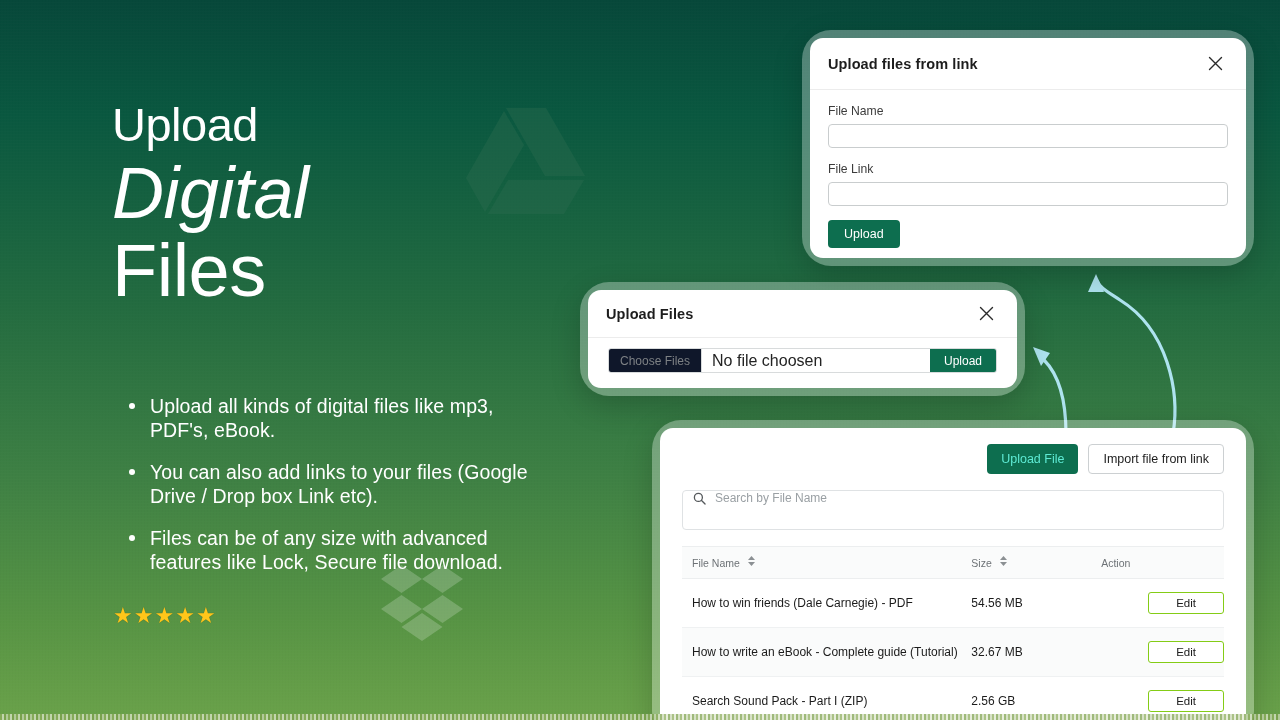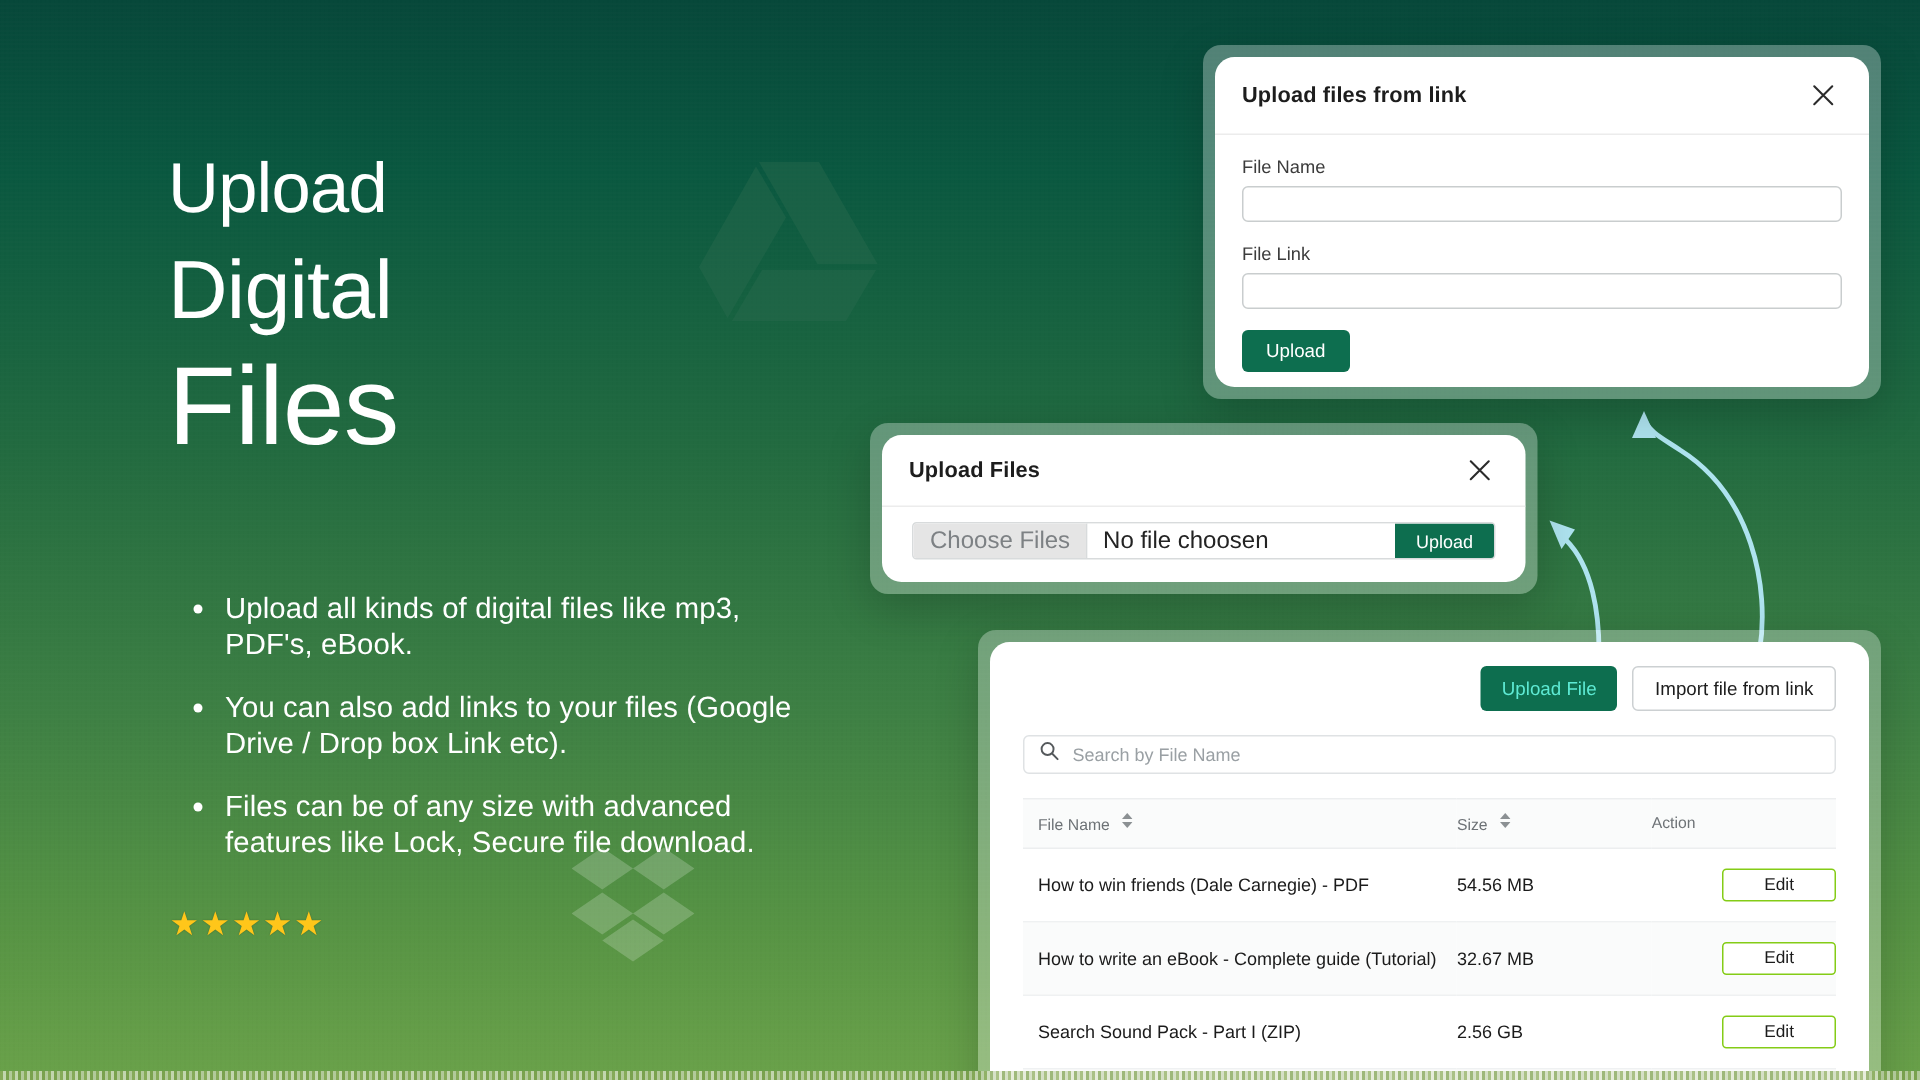--- a/index.html
+++ b/index.html
@@ -32,21 +32,21 @@
     position: absolute; left:0; right:0; bottom:0; height:6px;
     background: repeating-linear-gradient(90deg,
       #8fae5e 0 2px, #dfe7cf 2px 4px, #7fa24f 4px 6px, #c9d7b4 6px 8px);
     opacity:.75;
   }
 
   
   .hero { position: absolute; left: 112px; top: 96px; width: 470px; }
   .hero h1 { color:#fff; font-weight: 400; letter-spacing: -0.5px; }
   .hl-1 { font-size: 47px; line-height: 58px; }
-  .hl-2 { font-size: 55px; line-height: 78px; font-weight: 400; }
+  .hl-2 { font-size: 72px; line-height: 78px; font-weight: 400; font-style: italic; }
   .hl-3 { font-size: 74px; line-height: 78px; font-weight: 400; }
 
   .bullets {
     position:absolute; left: 122px; top: 394px; width: 420px;
     color:#fff;
   }
   .bullets li {
     list-style: none;
     position: relative;
     padding-left: 28px;
@@ -67,21 +67,21 @@
 
   
   .wm { position:absolute; opacity:1; }
   #wm-gdrive { left: 466px; top: 100px; width: 120px; height: 118px; }
   #wm-dropbox { left: 381px; top: 563px; width: 82px; height: 80px; }
 
   
   .frame {
     position:absolute;
     background: rgba(255,255,255,.30);
-    border-radius: 12px;
+    border-radius: 29px;
     padding: 8px;
     box-shadow: 0 10px 30px rgba(0,0,0,.18);
   }
   .card {
     background:#fff;
     border-radius: 13px;
     height:100%;
     overflow:hidden;
   }
   .card-head {
@@ -114,21 +114,21 @@
 
   
   #modal-files { left: 580px; top: 282px; width: 445px; height: 114px; }
   #modal-files .card-head { padding: 0 18px; height: 48px; }
   #modal-files .body { padding: 10px 20px 14px 20px; }
   .file-row {
     display:flex; align-items:stretch; height: 25px;
     border:1px solid #d8dbdc; border-radius: 3px; overflow:hidden;
   }
   .choose-files {
-    background:#e5e5e5; color:#7d8184; font-size: 16px;
+    background:#0f172a; color:#7d8184; font-size: 12px;
     display:flex; align-items:center; padding: 0 11px;
     border-right: 1px solid #d8dbdc; cursor:pointer; white-space:nowrap;
   }
   .file-status {
     flex: 1; display:flex; align-items:center; padding: 0 10px;
     font-size: 16px; color:#232323; background:#fff;
   }
   .file-upload-btn {
     background:#0d6e4f; color:#fff; font-size: 12px;
     display:flex; align-items:center; padding: 0 14px; cursor:pointer;
@@ -143,23 +143,23 @@
     background:#0d6e4f; color:#5eead4; border:none; border-radius:4px;
     font-size: 12.5px; padding: 8px 14px; cursor:pointer;
     font-family: "Liberation Sans", sans-serif; white-space:nowrap;
   }
   .btn-outline {
     background:#fff; color:#1d1d1d; border:1px solid #ccd0d2; border-radius:4px;
     font-size: 12.5px; padding: 1px 14px; cursor:pointer;
     font-family: "Liberation Sans", sans-serif; white-space:nowrap;
   }
   .search-wrap {
-    display:flex; align-items:center; gap: 9px;
+    display:flex; align-items:flex-start; gap: 9px;
     border:1px solid #dfe2e4; border-radius:4px;
-    height: 26px; padding: 0 10px; margin-bottom: 16px;
+    height: 40px; padding: 0 10px; margin-bottom: 16px;
   }
   .search-input {
     flex:1; border:none; outline:none; font-size: 12px; color:#222;
     font-family: "Liberation Sans", sans-serif; background:transparent;
   }
   .search-input::placeholder { color:#9aa0a4; }
 
   table.filetable { width:100%; border-collapse: collapse; }
   table.filetable th {
     text-align:left; font-size: 10.5px; font-weight: 400; color:#6d7276;

